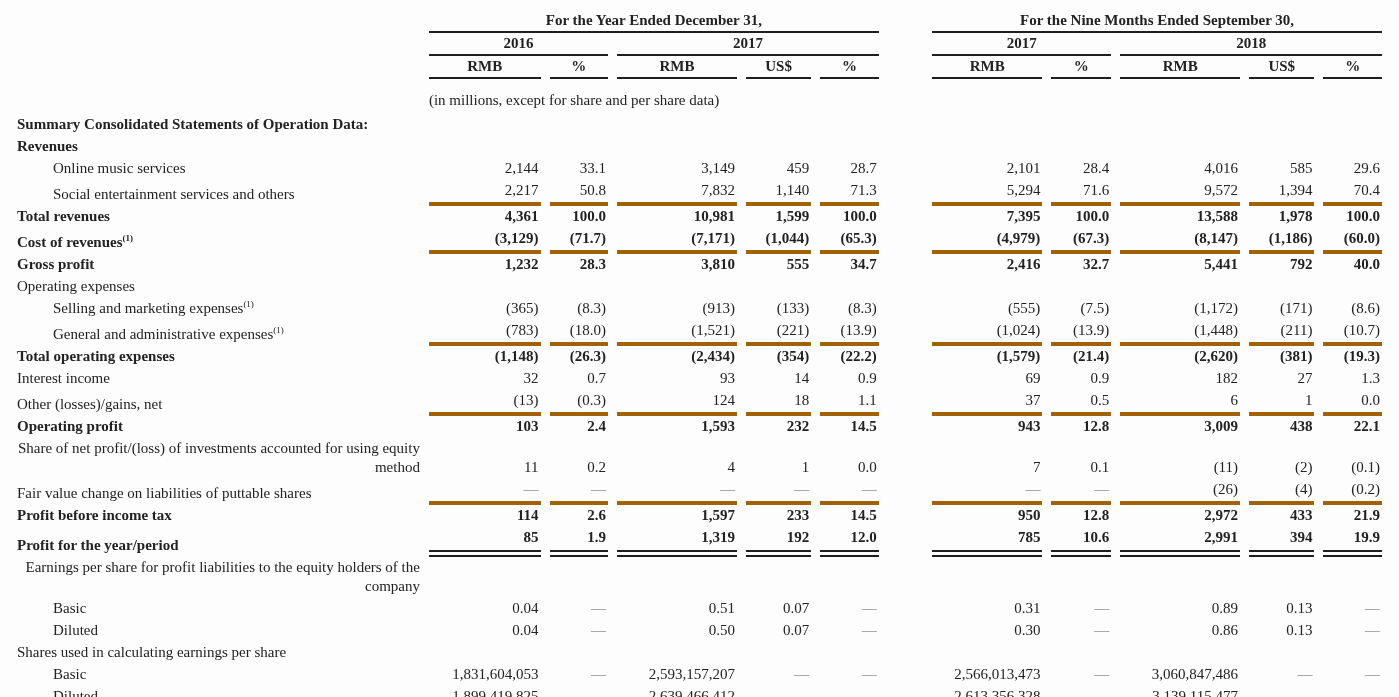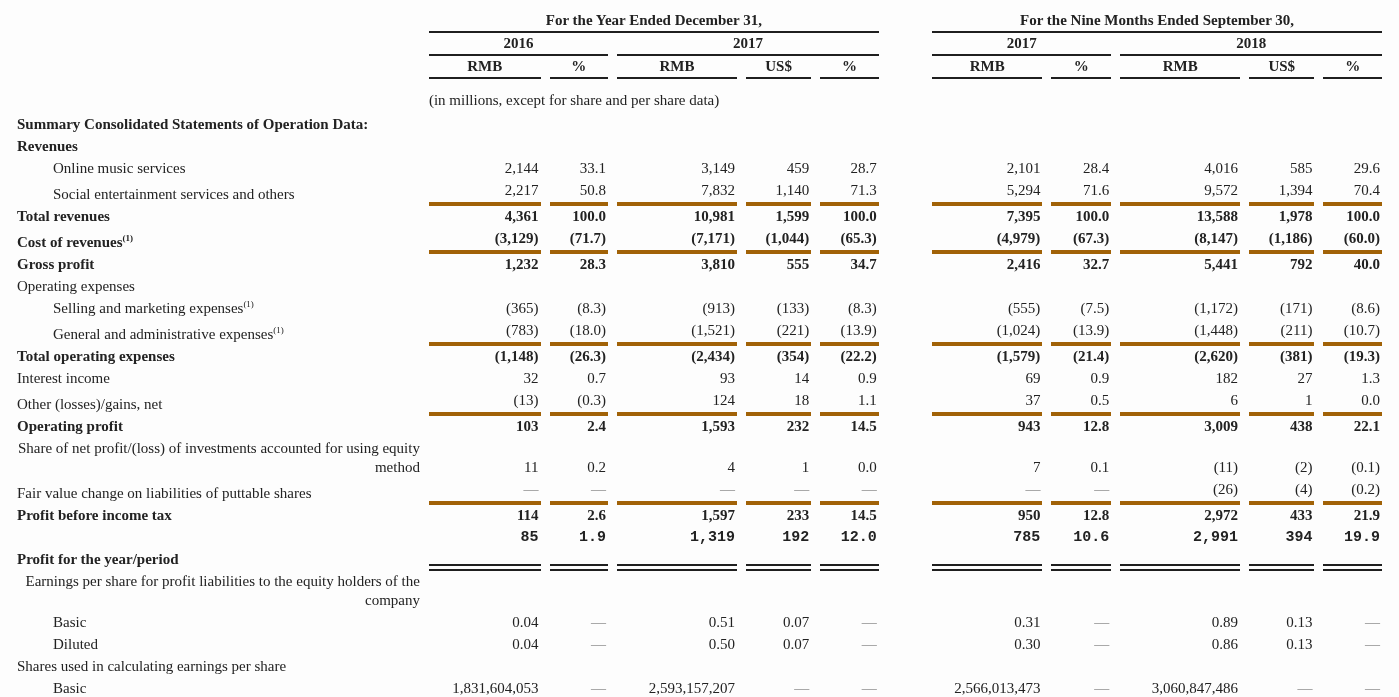--- a/index.html
+++ b/index.html
@@ -13,21 +13,21 @@
     width:100%; border-collapse:separate; border-spacing:9px 0;
     table-layout:fixed;
   }
   td { vertical-align:bottom; font-size:15px; line-height:19px; padding:1px 0 2px 0; }
   td.lab  { text-align:left;margin-left:25px; }
   td.ind  { padding-left:36px; }
   td.hang { padding-left:20px; text-indent:-20px;text-align:right; }
   td.num  { text-align:right; white-space:nowrap; padding-right:2px; }
   tr.b td { font-weight:bold; }
   tr.rule-single td.num { border-bottom:4px solid #a16207; }
-  tr.rule-double td.num { border-bottom:7px double #1f1f1f; padding-bottom:17px;font-family:Liberation Mono, monospace; }
+  tr.rule-double td.num { border-bottom:7px double #1f1f1f; padding-bottom:3px; }
   .grp, .yr, .cur {
     text-align:center; font-weight:bold; white-space:nowrap;
     border-bottom:2px solid #1f1f1f; padding-bottom:1px;
   }
   tr.h1 td { padding-top:3px; }
   .units { text-align:left; font-weight:normal; padding-top:12px; padding-bottom:4px; }
   .dash { color:#8d8d8d; }
   sup { font-size:9px; line-height:0; vertical-align:super; }
   .spacer { }
   .watermark {

